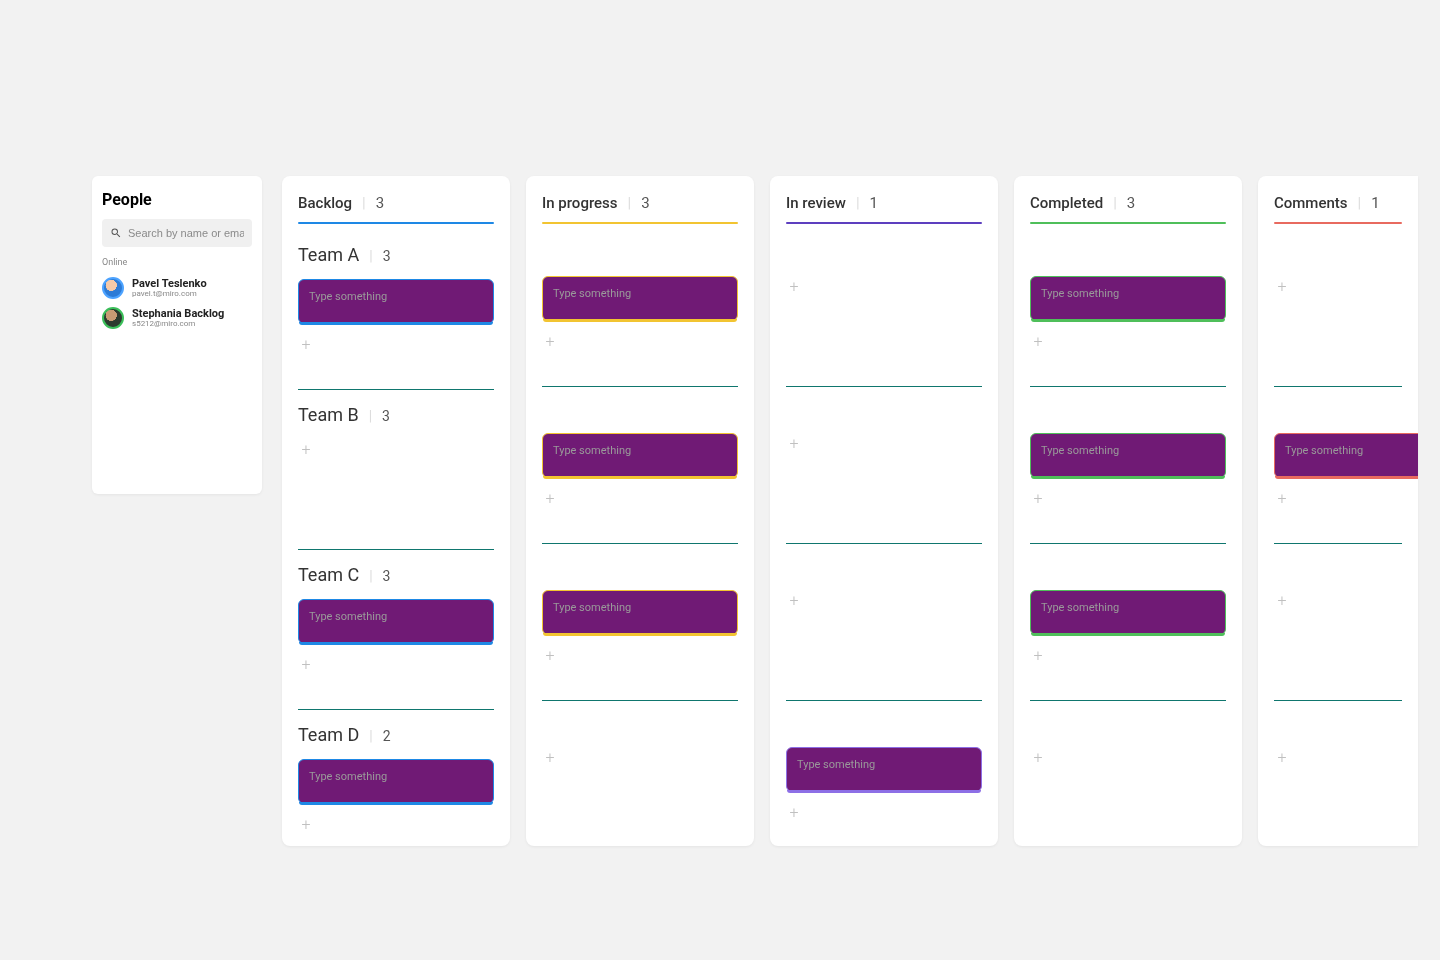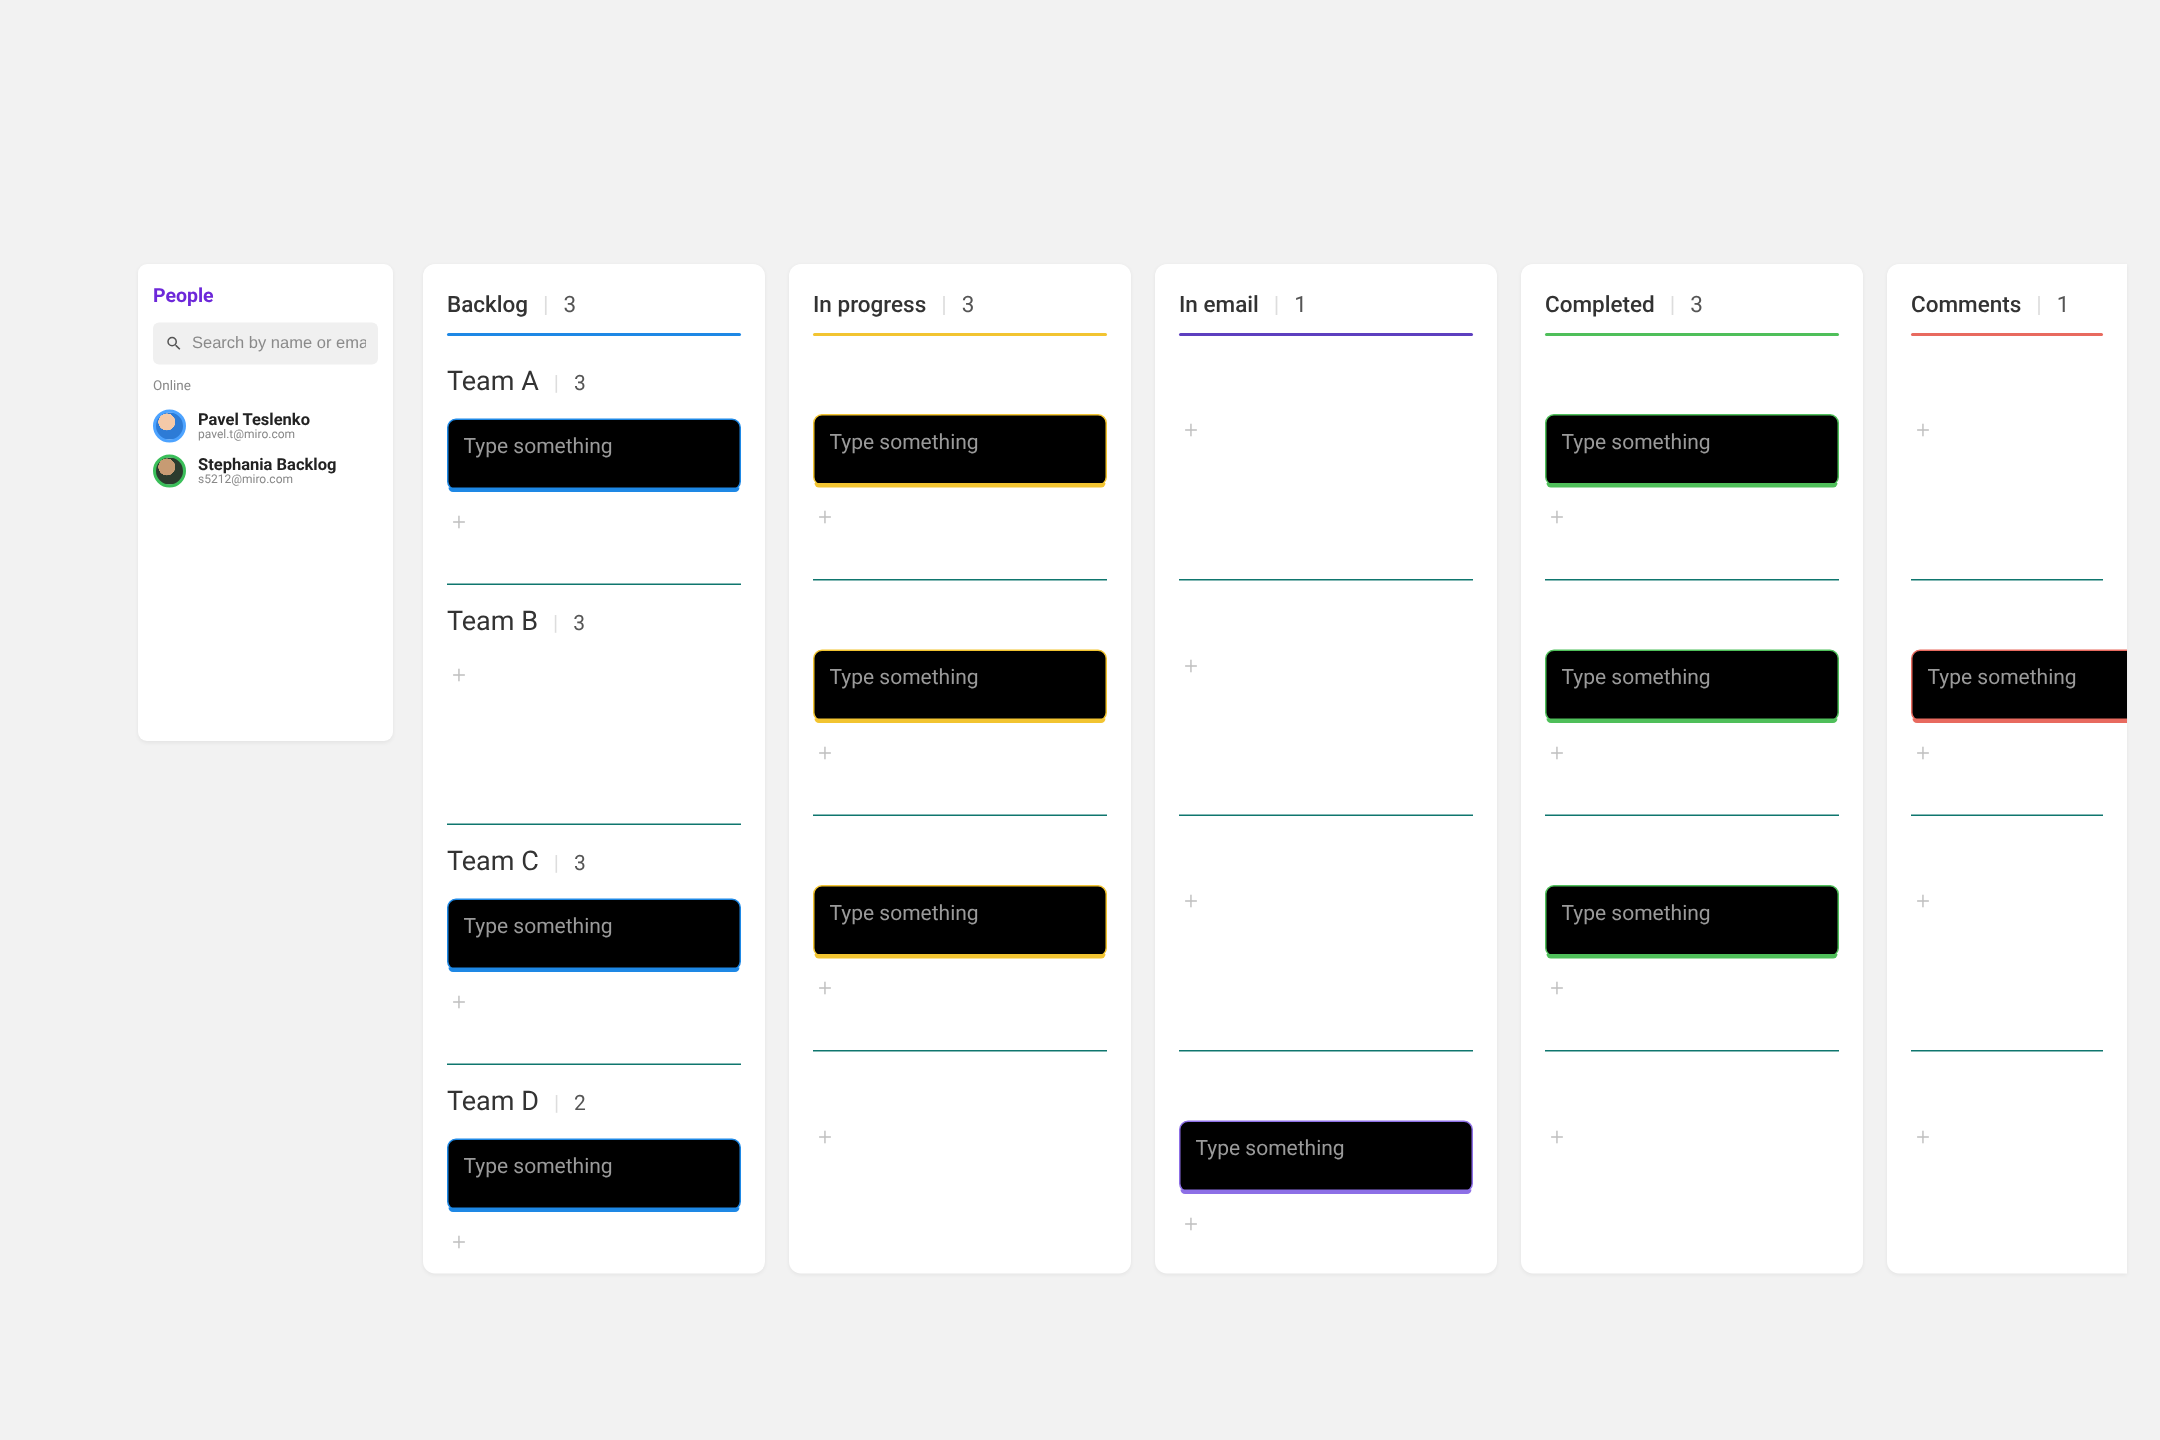--- a/index.html
+++ b/index.html
@@ -10,21 +10,21 @@
   
   .people-panel {
     position: absolute;
     left: 92px; top: 176px;
     width: 170px; height: 318px;
     background: #ffffff;
     border-radius: 6px;
     box-shadow: 0 1px 3px rgba(0,0,0,0.06);
     padding: 14px 10px 10px 10px;
   }
-  .people-title { font-size: 13px; font-weight: 700; color: #6d28d9; margin-bottom: 10px; }
+  .people-title { font-size: 16px; font-weight: 700; color: #000000; margin-bottom: 10px; }
   .search-wrap {
     display: flex; align-items: center;
     background: #f0f0f0; border-radius: 4px;
     height: 28px; padding: 0 8px; gap: 6px;
     margin-bottom: 10px;
   }
   .search-input {
     border: none; outline: none; background: transparent;
     font-size: 11px; color: #555; width: 100%;
   }
@@ -62,23 +62,23 @@
 
   .group { padding-top: 14px; }
   .group + .group { border-top: 1px solid #0f766e; margin-top: 14px; }
   .group-header { display: flex; align-items: baseline; gap: 10px; margin-bottom: 14px; }
   .group-title { font-size: 18px; color: #333; }
   .group-sep { color: #ddd; font-size: 14px; }
   .group-count { font-size: 14px; color: #555; }
 
   .card {
     border-radius: 6px;
-    background: #000000;
+    background: #701a75;
     padding: 10px 10px 20px 10px;
-    font-size: 14px; color: #9a9a9a;
+    font-size: 11px; color: #9a9a9a;
     margin-bottom: 10px;
     position: relative;
   }
   .card::after { content:""; position:absolute; left:0; right:0; bottom:-2px; height:3px; border-radius:0 0 6px 6px; }
 
   .card.blue   { border: 1px solid #1e88e5; }
   .card.blue::after { background:#1e88e5; }
   .card.yellow { border: 1px solid #f2c431; }
   .card.yellow::after { background:#f2c431; }
   .card.purple { border: 1px solid #8d6fe6; }
@@ -228,21 +228,21 @@
       <div class="group">
         <div class="hdr-spacer"></div>
         <div class="row short">
           <div class="add-btn">+</div>
         </div>
       </div>
     </div>
 
     <div class="column">
       <div class="col-header">
-        <span class="col-title">In email</span>
+        <span class="col-title">In review</span>
         <span class="col-sep">|</span>
         <span class="col-count">1</span>
       </div>
       <div class="col-underline u-purple"></div>
 
       <div class="group">
         <div class="hdr-spacer"></div>
         <div class="row">
           <div class="add-btn">+</div>
         </div>

